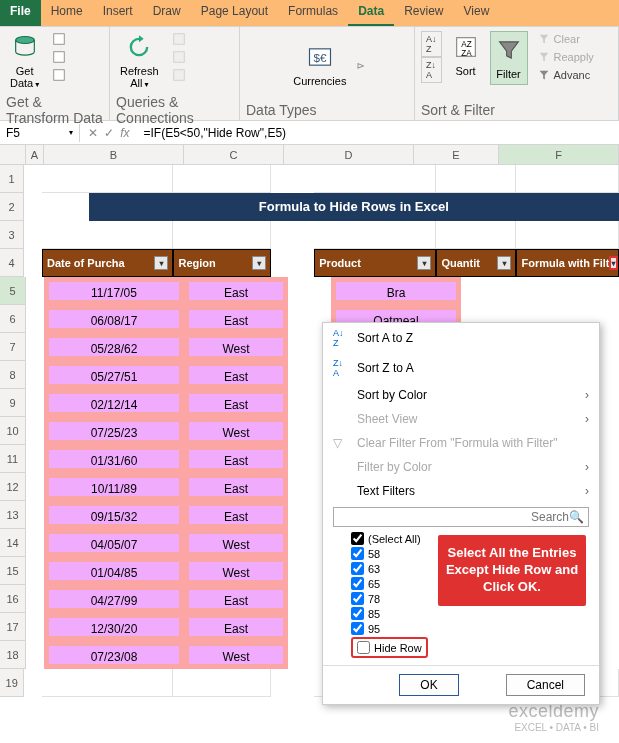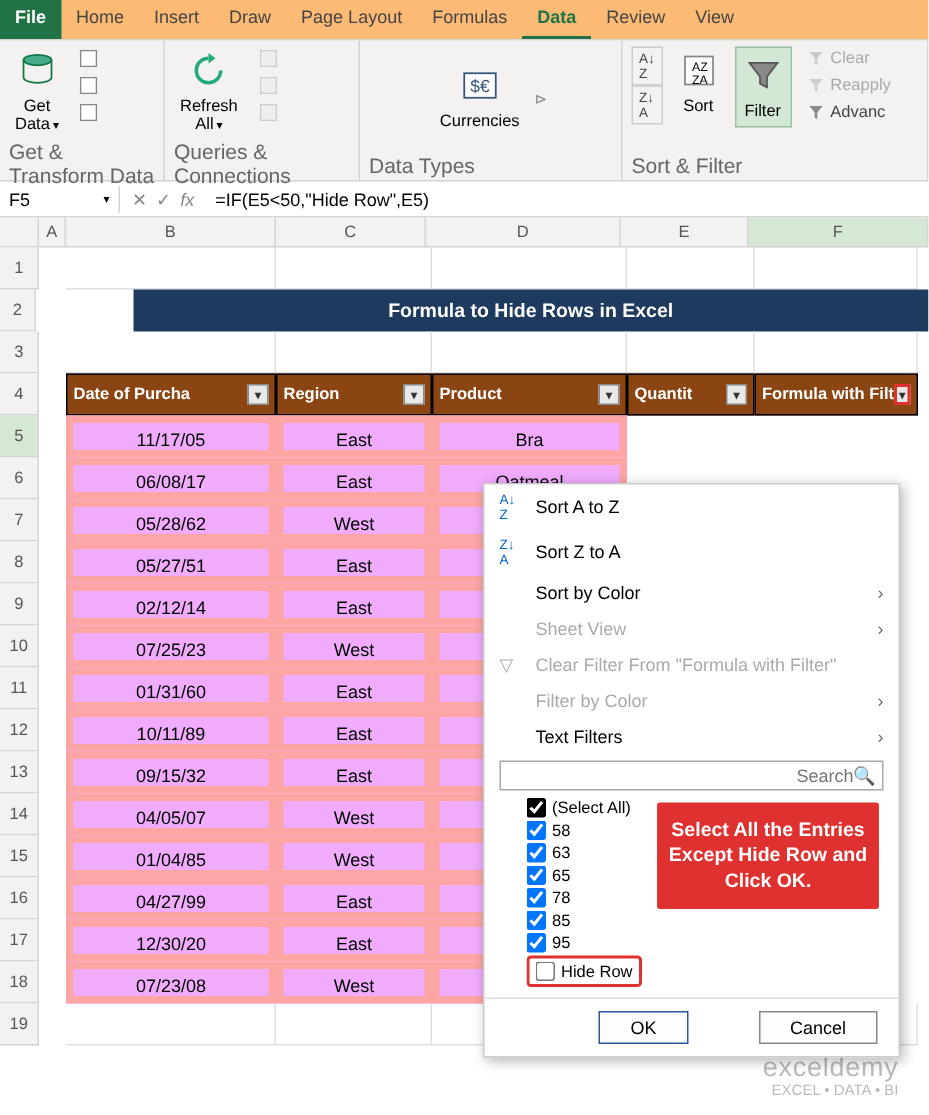--- a/index.html
+++ b/index.html
@@ -38,21 +38,21 @@
 .ch.A { width: 18px; } .ch.B { width: 140px; } .ch.C { width: 100px; }
 .ch.D { width: 130px; } .ch.E { width: 85px; } .ch.F { width: 120px; background: #d4e8d4; }
 
 
 .grid { position: relative; }
 .row { display: flex; height: 28px; }
 .rh { width: 26px; border-right: 1px solid #d4d4d4; border-bottom: 1px solid #d4d4d4; background: #f3f2f1; text-align: center; font-size: 11px; line-height: 28px; color: #555; }
 .rh.sel { background: #d4e8d4; }
 .cell { border-right: 1px solid #e0e0e0; border-bottom: 1px solid #e0e0e0; padding: 4px 6px; font-size: 12px; overflow: hidden; white-space: nowrap; }
 .cell.A { width: 18px; border-right: none; border-bottom: none; }
-.cell.B { width: 140px; } .cell.C { width: 104px; } .cell.D { width: 130px; }
+.cell.B { width: 140px; } .cell.C { width: 104px; } .cell.D { width: 130px; margin-left: 43px; }
 .cell.E { width: 85px; } .cell.F { width: 109px; }
 
 
 .title-row { height: 28px; }
 .title-cell { background: #1f3a5f; color: #fff; font-weight: 600; text-align: center; line-height: 28px; font-size: 13px; margin-left: 47px; }
 
 
 .hdr { background: #8b4513; color: #fff; font-weight: 600; border: 1px solid #000; display: flex; align-items: center; justify-content: space-between; padding: 0 4px; font-size: 11px; }
 .hdr .arrow { width: 14px; height: 14px; background: #e8e8e8; border: 1px solid #888; display: inline-flex; align-items: center; justify-content: center; font-size: 8px; color: #333; }
 .hdr.highlight .arrow { border: 2px solid #e03131; }

